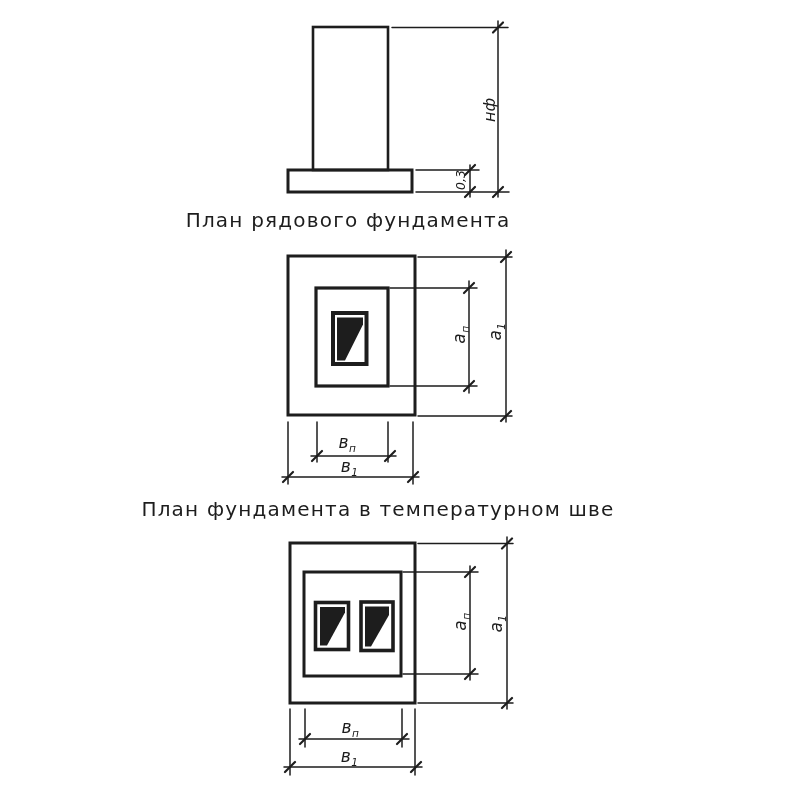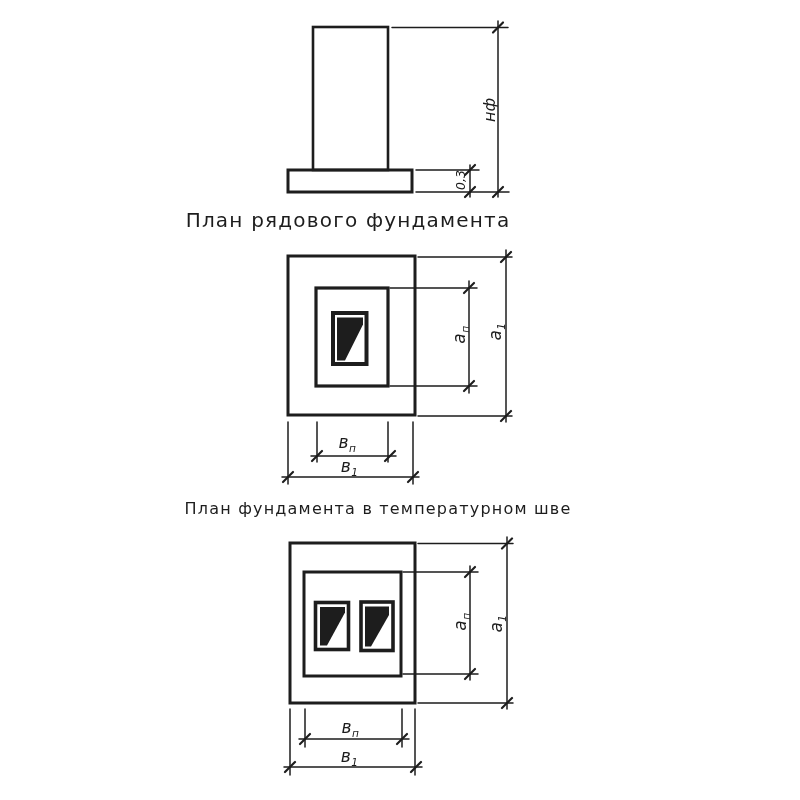--- a/index.html
+++ b/index.html
@@ -119,21 +119,21 @@
   <div class="lbl title" style="left:348px;top:220px;">План рядового фундамента</div>
 
   <div class="lbl rot dim" style="left:459px;top:335px;"><span>а</span><span class="sub">п</span></div>
 
   <div class="lbl rot dim" style="left:495px;top:332px;"><span>а</span><span class="sub">1</span></div>
 
   <div class="lbl dim" style="left:347px;top:442px;"><span>в</span><span class="sub">п</span></div>
 
   <div class="lbl dim" style="left:349px;top:466px;"><span>в</span><span class="sub">1</span></div>
 
-  <div class="lbl title" style="left:378px;top:509px;font-size:16px;">План фундамента в температурном шве</div>
+  <div class="lbl title" style="left:378px;top:509px;font-size:20px;">План фундамента в температурном шве</div>
 
   <div class="lbl rot dim" style="left:460px;top:622px;"><span>а</span><span class="sub">п</span></div>
 
   <div class="lbl rot dim" style="left:496px;top:624px;"><span>а</span><span class="sub">1</span></div>
 
   <div class="lbl dim" style="left:350px;top:727px;"><span>в</span><span class="sub">п</span></div>
 
   <div class="lbl dim" style="left:349px;top:756px;"><span>в</span><span class="sub">1</span></div>
 
 </div>

